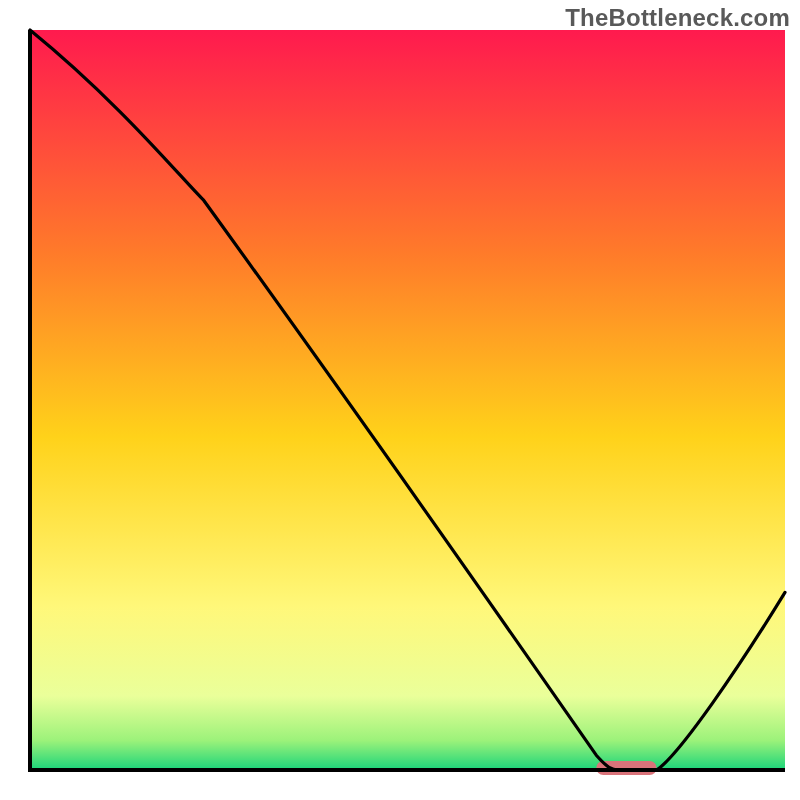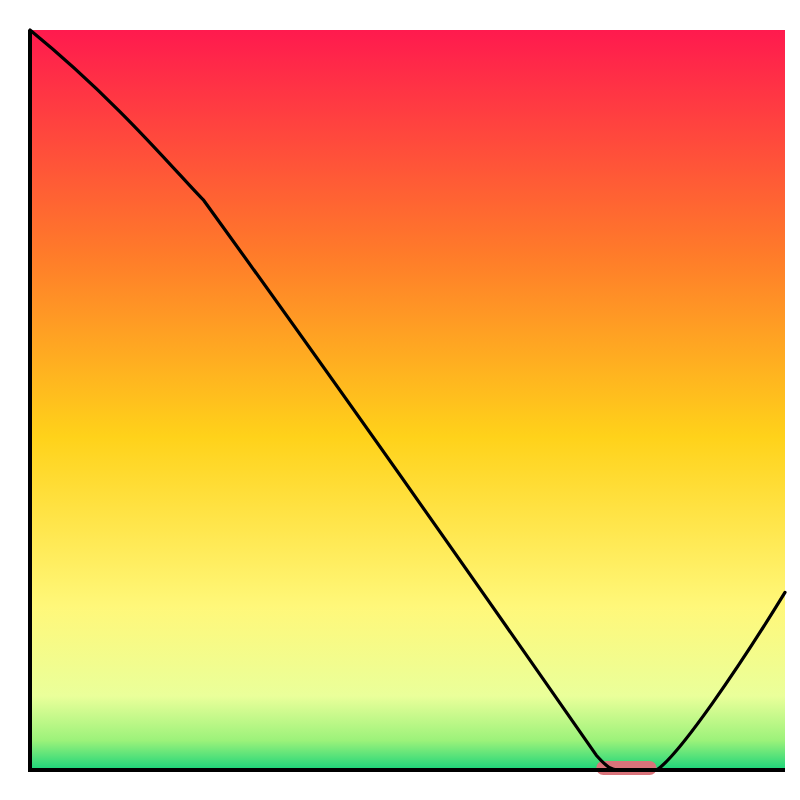--- a/index.html
+++ b/index.html
@@ -27,20 +27,21 @@
     letter-spacing: 0.2px;
   }
   svg {
     display: block;
   }
 </style>
 </head>
 <body>
 
 <div class="chart-container">
+  <div class="watermark">TheBottleneck.com</div>
 
   <svg width="800" height="800" viewBox="0 0 800 800">
     <defs>
       <linearGradient id="bg-grad" x1="0" y1="0" x2="0" y2="1">
           <stop offset="0.0%" stop-color="#ff1a4e"></stop>
           <stop offset="30.0%" stop-color="#ff7a2a"></stop>
           <stop offset="55.0%" stop-color="#ffd21a"></stop>
           <stop offset="78.0%" stop-color="#fff87a"></stop>
           <stop offset="90.0%" stop-color="#eaff9a"></stop>
           <stop offset="96.0%" stop-color="#9cf27a"></stop>

